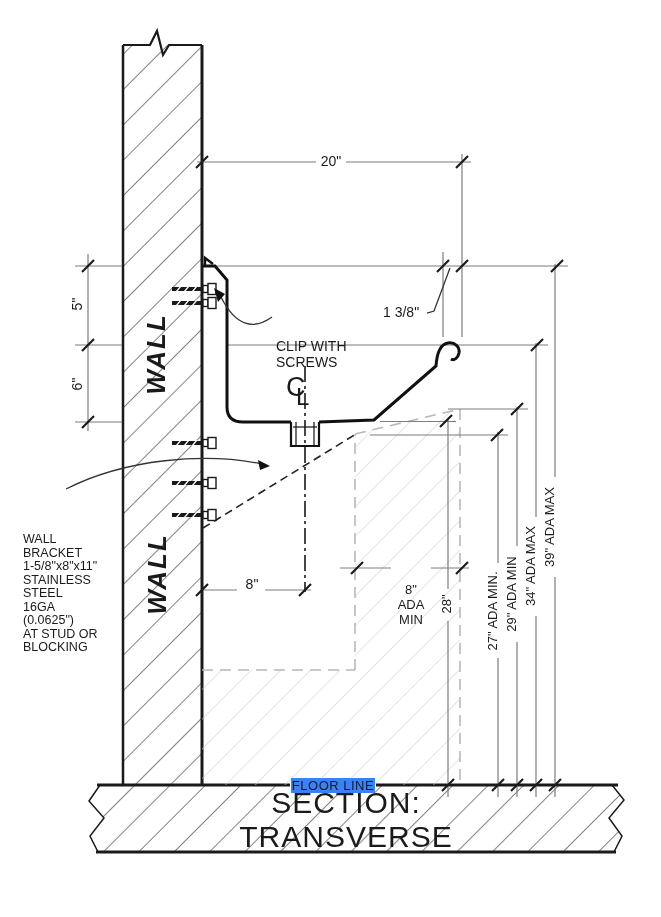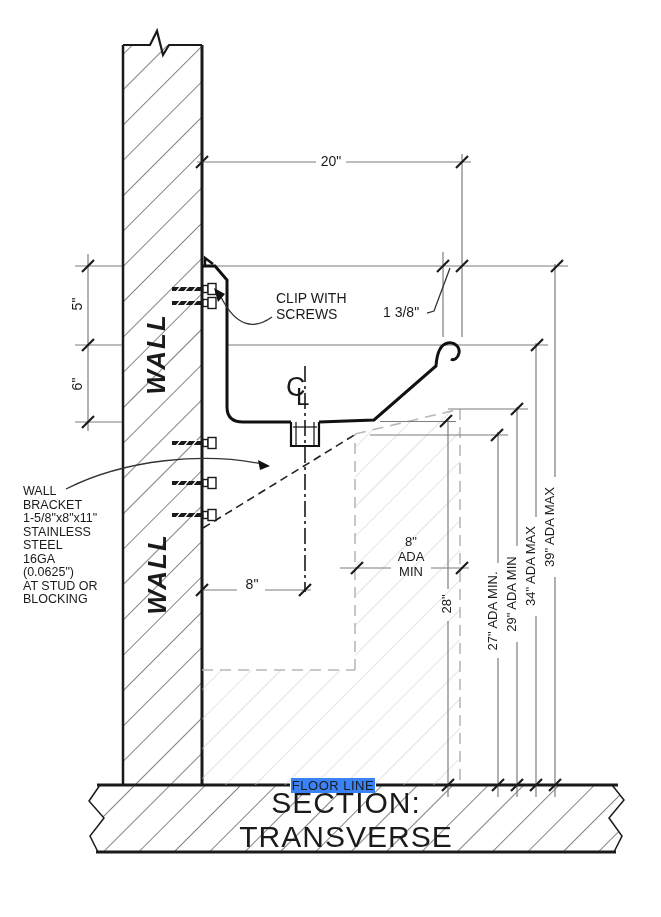--- a/index.html
+++ b/index.html
@@ -1,20 +1,20 @@
 <!DOCTYPE html>
 <html><head>
 <meta charset="utf-8">
 <style>
   html,body{margin:0;padding:0;background:#fff;}
   #canvas{position:relative;width:661px;height:917px;background:#fff;overflow:hidden;
           font-family:"Liberation Sans", sans-serif;color:#1a1a1a;}
   #linework{position:absolute;left:0;top:0;}
   .lbl{position:absolute;color:#1a1a1a;}
-  .pre{white-space:pre-line;}
+  .pre{white-space:pre-line;margin-top:48px;}
   .ctr{display:flex;align-items:center;justify-content:center;text-align:center;}
   .rot{transform:rotate(-90deg);}
   .dim{font-size:14px;}
   .dimsm{font-size:13px;}
   .wall-word{font-size:26px;font-weight:600;font-style:italic;letter-spacing:2px;}
   .cl-sym span{position:absolute;font-weight:500;}
   .title{font-size:30px;letter-spacing:1px;}
 </style>
 </head>
 <body>

